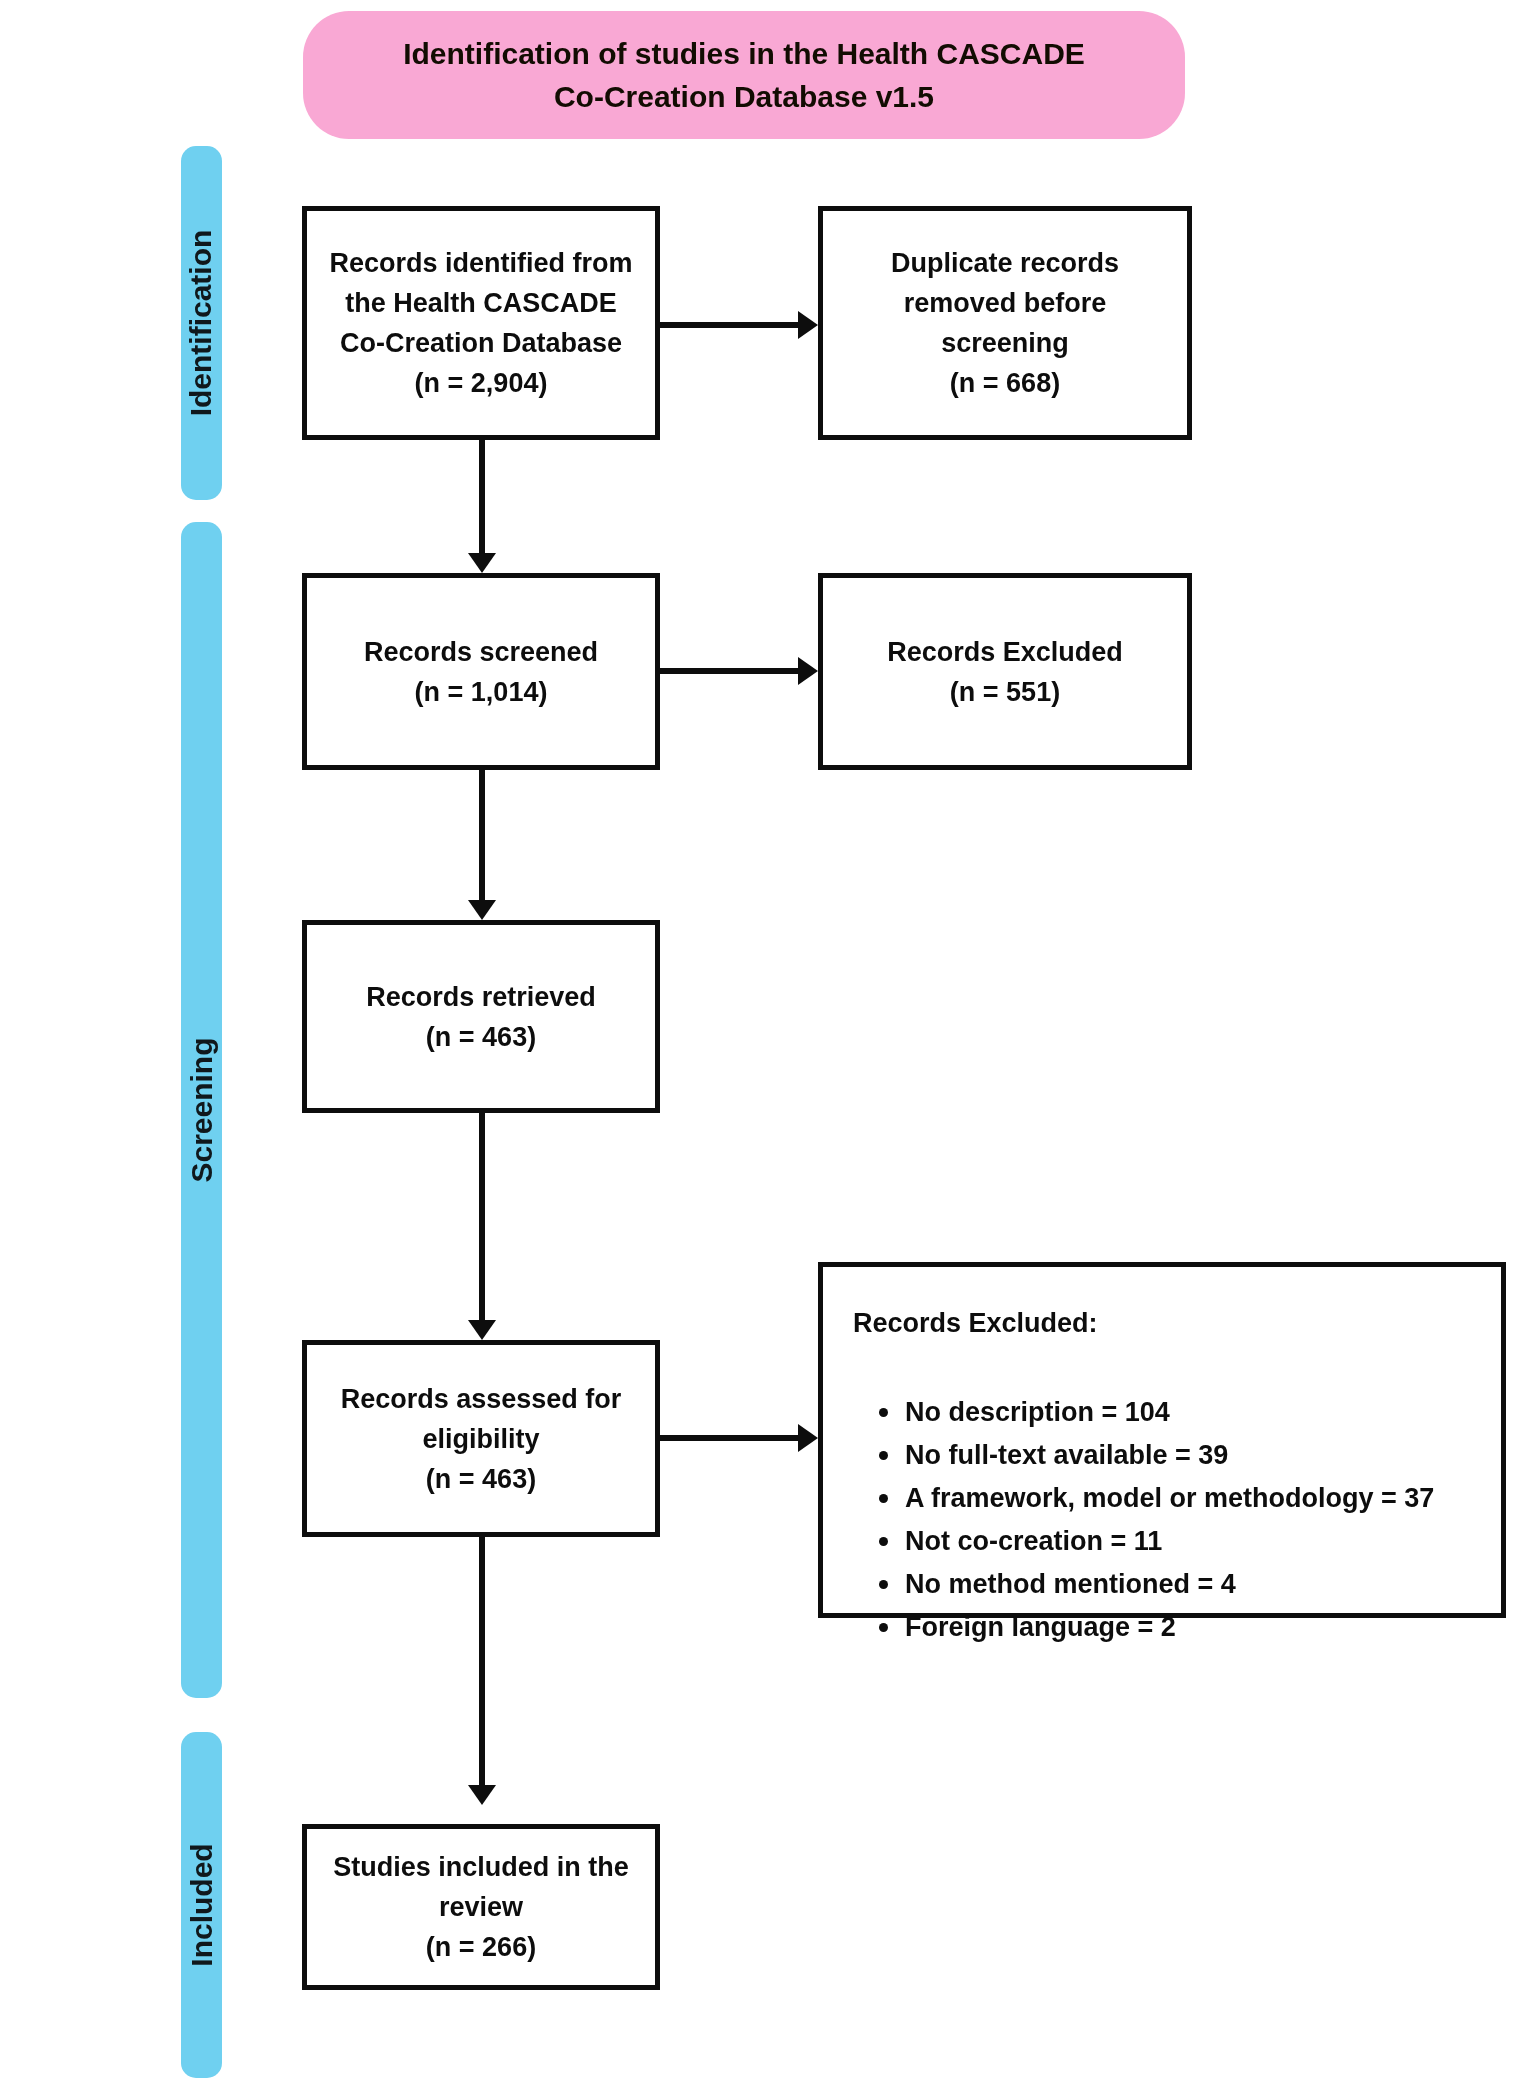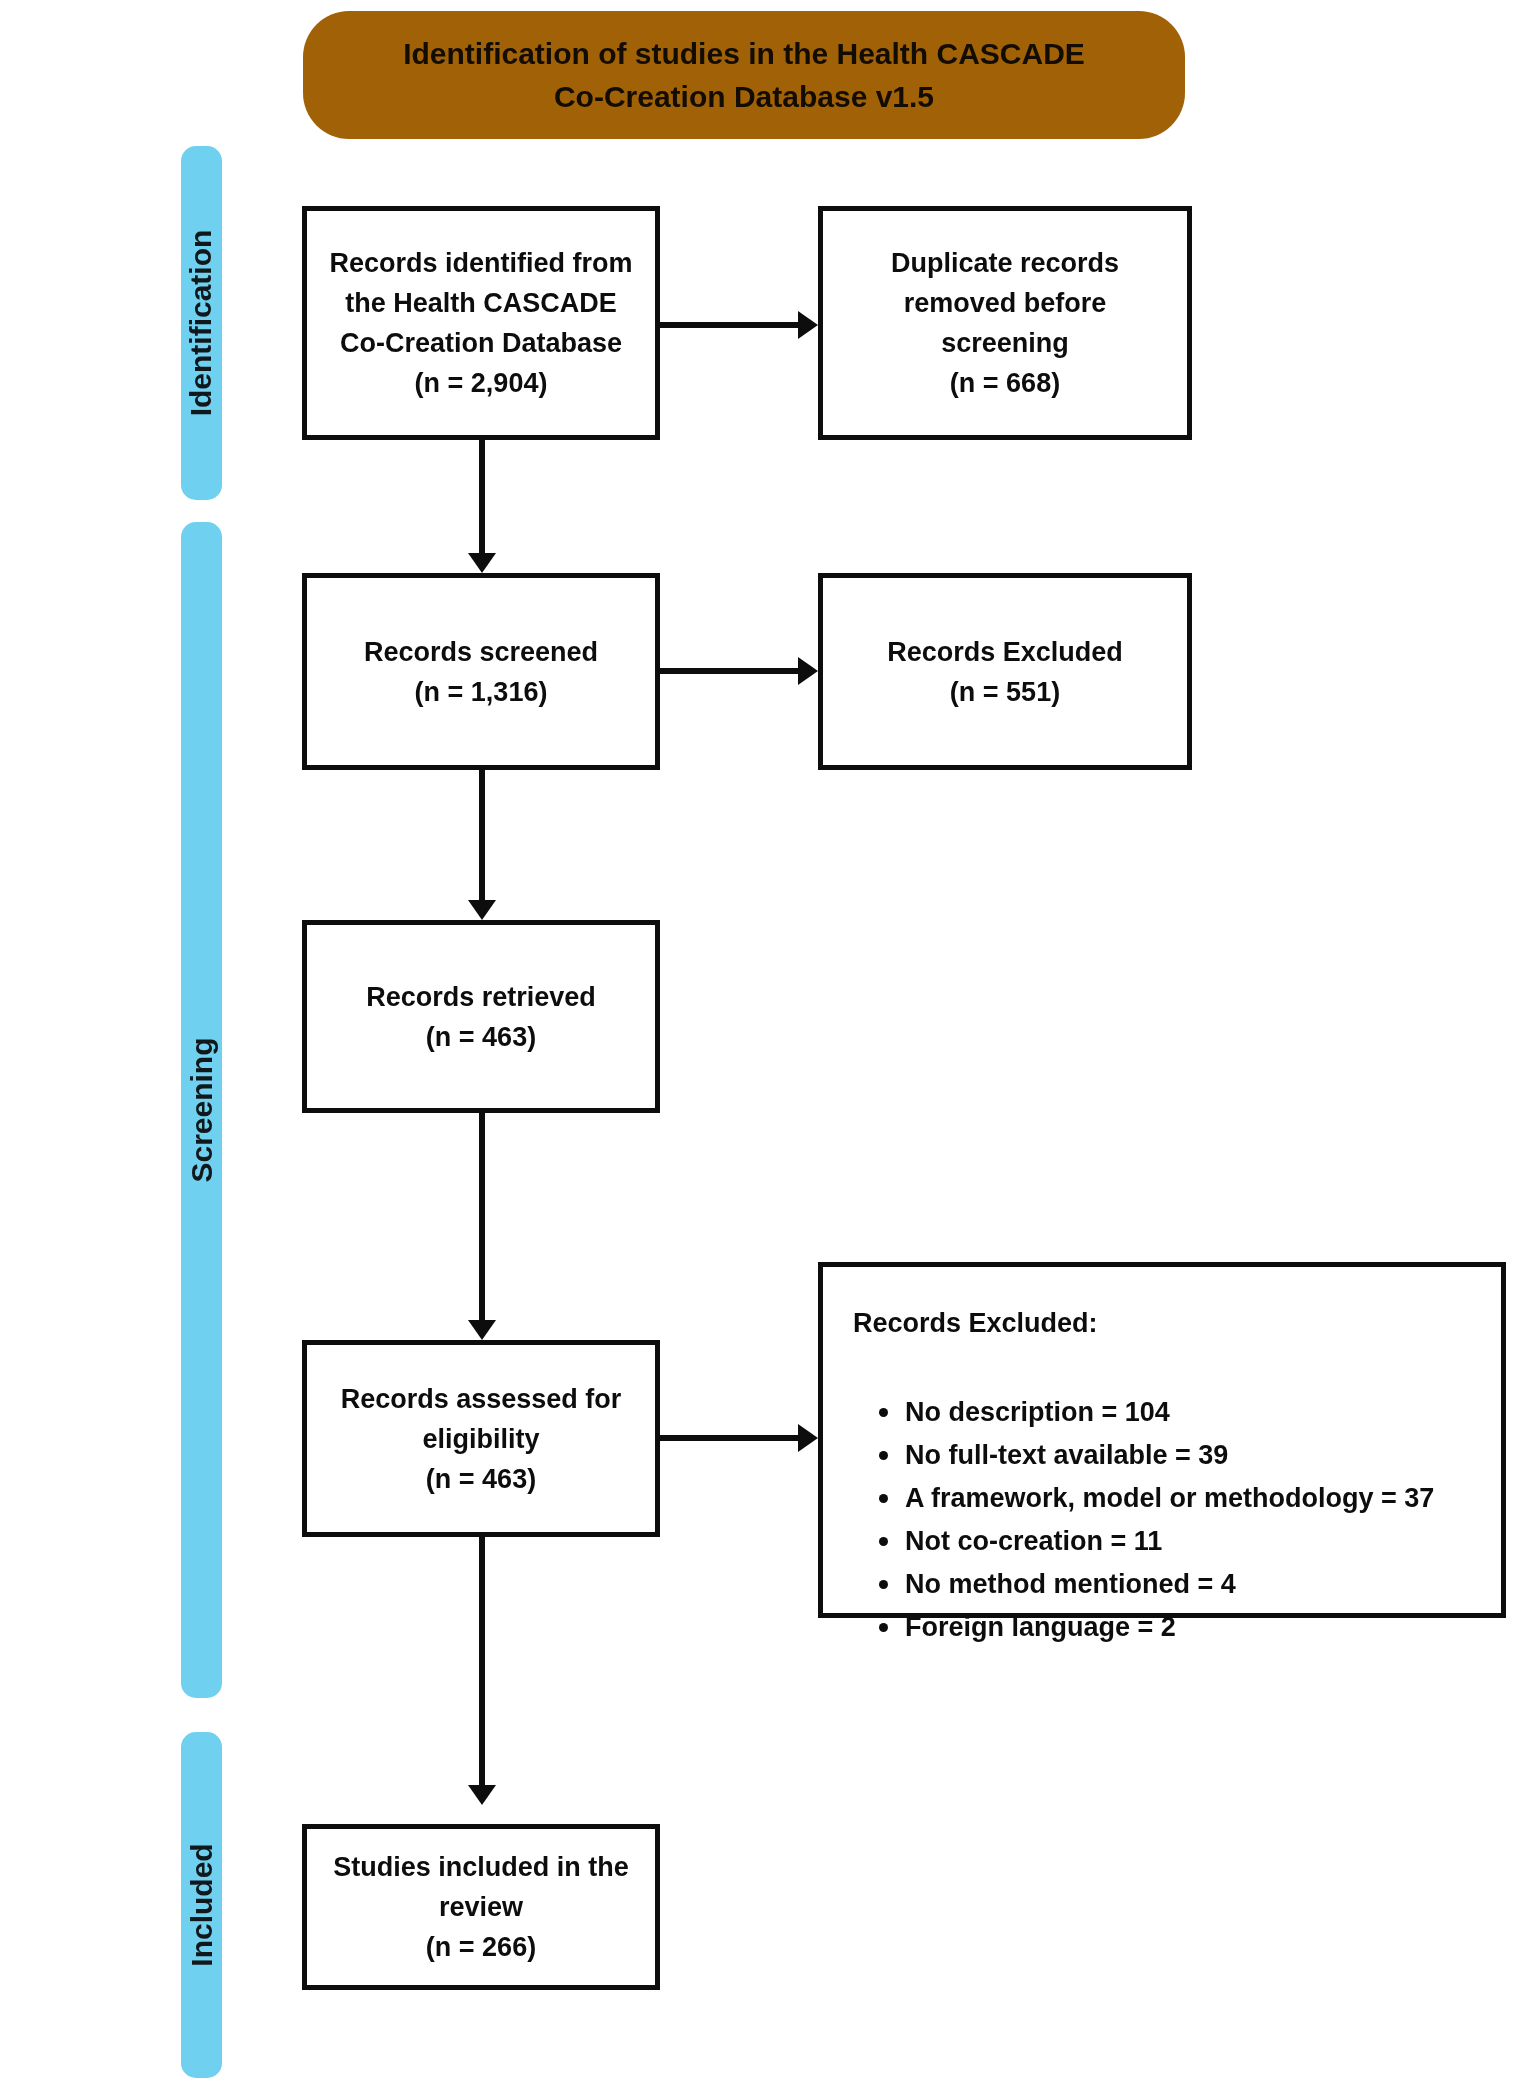--- a/index.html
+++ b/index.html
@@ -8,21 +8,21 @@
     width:1518px;height:2081px;
     background:#ffffff;
     font-family:"Liberation Sans","DejaVu Sans",sans-serif;
     font-weight:bold;
     color:#0d0d0d;
     overflow:hidden;
   }
   
   .title-banner{
     position:absolute;left:303px;top:11px;width:882px;height:128px;
-    background:#a16207;border-radius:46px;
+    background:#f9a8d4;border-radius:46px;
     display:flex;flex-direction:column;justify-content:center;align-items:center;
     font-size:30px;line-height:43px;text-align:center;color:#120c02;
   }
   
   .stage-bar{
     position:absolute;left:181px;width:41px;
     background:#6FD0F0;border-radius:15px;
     display:flex;justify-content:center;align-items:center;
   }
   .stage-bar span{
@@ -103,21 +103,21 @@
   </div>
   <div class="fbox" id="box-duplicates">
     <span>Duplicate records</span>
     <span>removed before</span>
     <span>screening</span>
     <span>(n = 668)</span>
   </div>
 
   <div class="fbox" id="box-screened">
     <span>Records screened</span>
-    <span>(n = 1,316)</span>
+    <span>(n = 1,014)</span>
   </div>
   <div class="fbox" id="box-excluded">
     <span>Records Excluded</span>
     <span>(n = 551)</span>
   </div>
 
   <div class="fbox" id="box-retrieved">
     <span>Records retrieved</span>
     <span>(n = 463)</span>
   </div>

